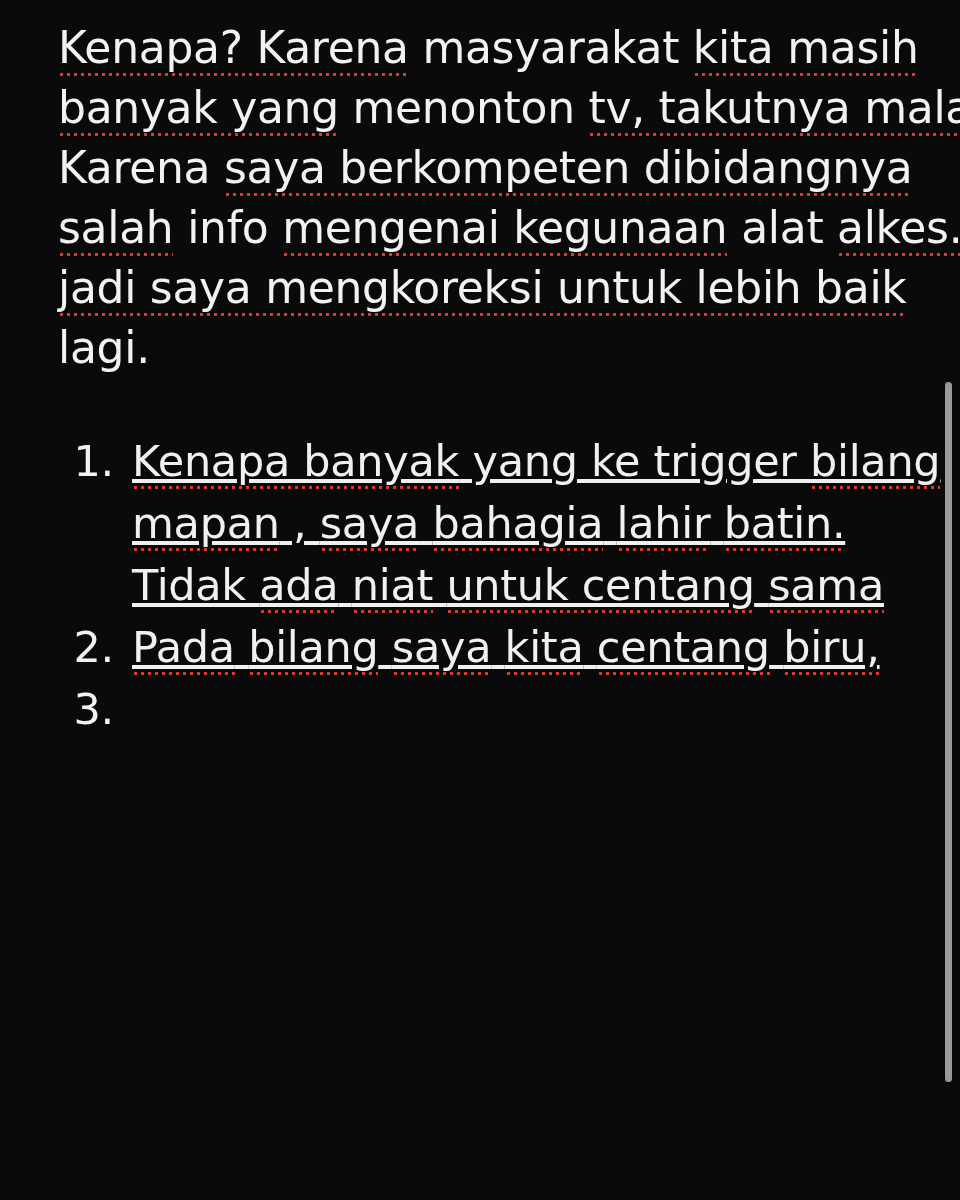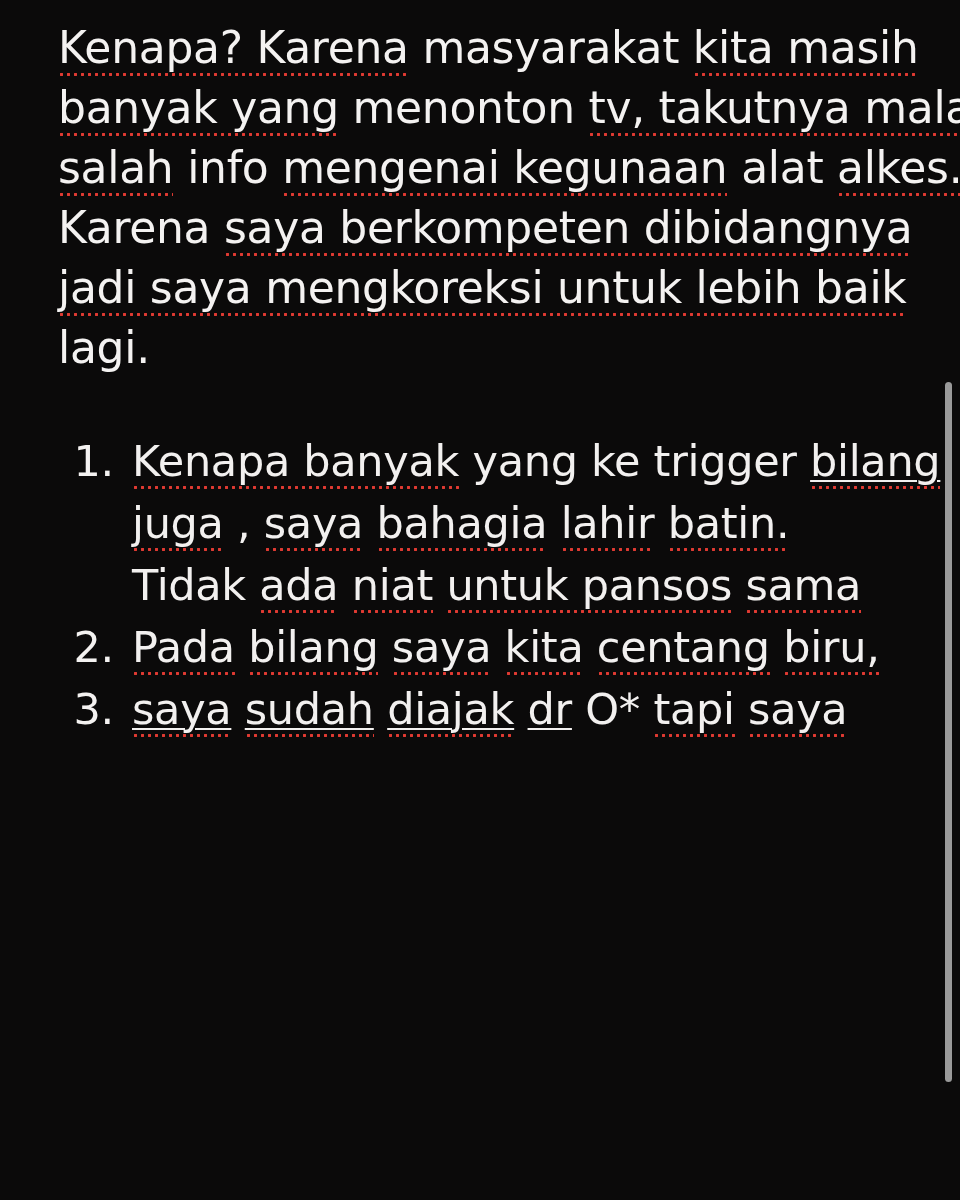--- a/index.html
+++ b/index.html
@@ -67,20 +67,21 @@
   .num {
     width: 74px;
     flex: 0 0 74px;
     text-align: right;
     padding-right: 18px;
     box-sizing: border-box;
     color: #f4f2f1;
   }
   .body {
     flex: 1 1 auto;
+    text-decoration: underline;
   }
   .body .ln {
     display: block;
     white-space: nowrap;
   }
 
   
   .scrollbar-track {
     position: absolute;
     right: 8px;
@@ -100,48 +101,47 @@
   }
 </style>
 </head>
 <body>
 
 <div class="page">
 
   <div class="para">
     <span class="ln"><span class="sq">Kenapa? Karena</span> masyarakat <span class="sq">kita masih</span></span>
     <span class="ln"><span class="sq">banyak yang</span> menonton <span class="sq">tv, takutnya malah</span></span>
+    <span class="ln">Karena <span class="sq">saya berkompeten dibidangnya</span></span>
     <span class="ln"><span class="sq">salah</span> info <span class="sq">mengenai kegunaan</span> alat <span class="sq">alkes.</span></span>
-    <span class="ln">Karena <span class="sq">saya berkompeten dibidangnya</span></span>
     <span class="ln"><span class="sq">jadi saya mengkoreksi untuk lebih baik</span></span>
     <span class="ln">lagi.</span>
   </div>
 
   <div class="list">
 
     <div class="li">
       <div class="num">1.</div>
       <div class="body">
         <span class="ln"><span class="sq">Kenapa banyak</span> yang ke trigger <span class="sq u">bilang</span></span>
-        <span class="ln"><span class="sq">juga</span> , <span class="sq">saya</span> <span class="sq">bahagia</span> <span class="sq">lahir</span> <span class="sq">batin.</span></span>
-        <span class="ln">Tidak <span class="sq">ada</span> <span class="sq">niat</span> <span class="sq">untuk pansos</span> <span class="sq">sama</span></span>
+        <span class="ln"><span class="sq">mapan</span> , <span class="sq">saya</span> <span class="sq">bahagia</span> <span class="sq">lahir</span> <span class="sq">batin.</span></span>
+        <span class="ln">Tidak <span class="sq">ada</span> <span class="sq">niat</span> <span class="sq">untuk centang</span> <span class="sq">sama</span></span>
       </div>
     </div>
 
     <div class="li">
       <div class="num">2.</div>
       <div class="body">
         <span class="ln"><span class="sq">Pada</span> <span class="sq">bilang</span> <span class="sq">saya</span> <span class="sq">kita</span> <span class="sq">centang</span> <span class="sq">biru,</span></span>
       </div>
     </div>
 
     <div class="li">
       <div class="num">3.</div>
       <div class="body">
-        <span class="ln"><span class="sq u">saya</span> <span class="sq u">sudah</span> <span class="sq u">diajak</span> <span class="u">dr</span> O* <span class="sq">tapi</span> <span class="sq">saya</span></span>
       </div>
     </div>
 
   </div>
 
   <div class="scrollbar-track"></div>
   <div class="scrollbar-thumb"></div>
 </div>
 
 </body></html>

